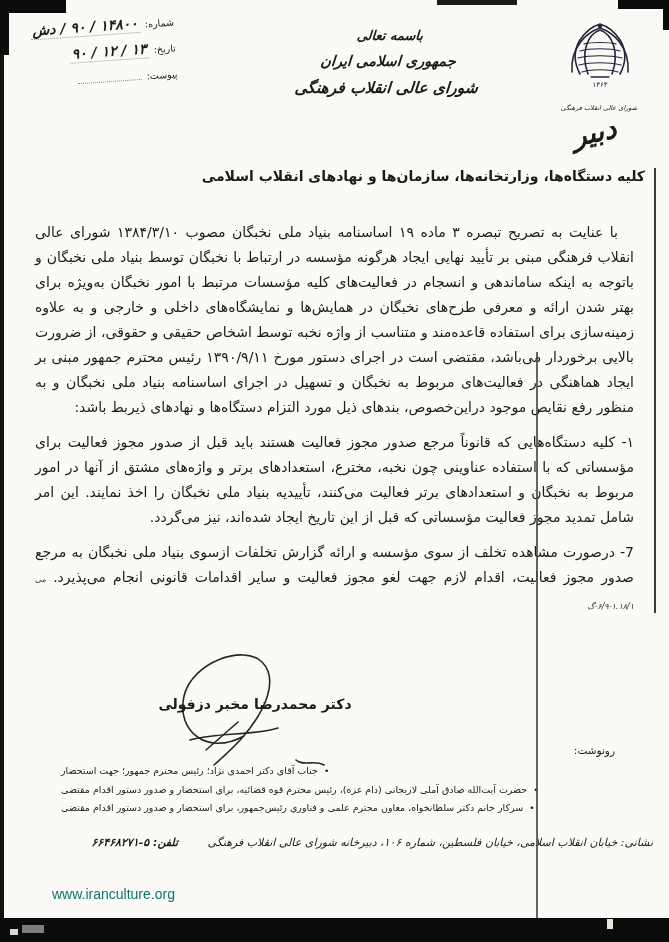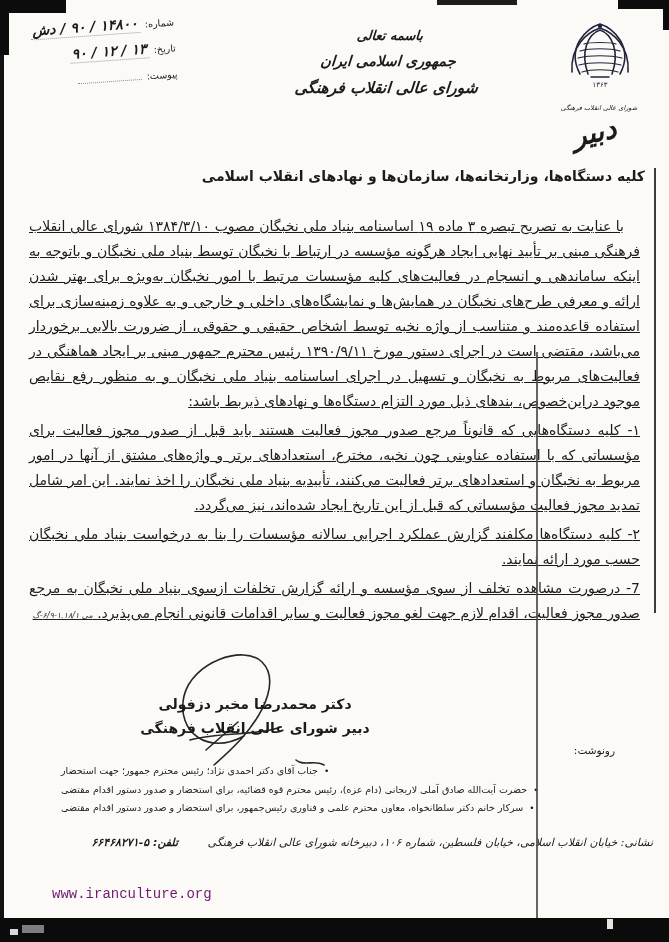--- a/index.html
+++ b/index.html
@@ -23,33 +23,33 @@
   .lh3{font-size:15.5px;}
   
   .emblem{left:558px;top:22px;width:84px;height:82px;}
   .emblem-caption{left:546px;top:104px;width:106px;text-align:center;font-size:6.5px;font-style:italic;direction:rtl;color:#222;}
   
   .dabir{left:572px;top:116px;font-size:28px;font-weight:bold;font-style:italic;transform:rotate(-12deg);direction:rtl;}
   
   .recipient{left:24px;right:24px;top:168px;direction:rtl;font-size:14px;font-weight:bold;}
   
   .body-text{left:25px;right:25px;top:210px;direction:rtl;text-align:justify;font-size:14px;line-height:25px;}
-  .body-text p{margin:4px;text-decoration:underline;}
+  .body-text p{margin:10px;}
   .body-text p.intro{text-indent:16px;margin-bottom:3px;}
   .hand-note{font-size:8px;font-style:italic;color:#333;letter-spacing:-0.5px;}
   
   .sig-block{left:130px;top:692px;width:250px;text-align:center;direction:rtl;font-weight:bold;font-size:14px;line-height:24px;}
   .sig-svg{left:148px;top:640px;}
   
   .cc-label{right:54px;top:744px;direction:rtl;font-size:10.5px;}
   .cc-list{right:122px;top:762px;width:486px;direction:rtl;font-size:9.5px;line-height:18.5px;list-style:none;margin:0;padding:0;text-align:left;}
   .cc-list li{white-space:nowrap;}
   .cc-list .bullet{display:inline-block;margin-left:6px;font-size:9px;}
   
-  .site{left:52px;top:886px;font-family:Liberation Mono, monospace;font-size:14px;color:#701a75;text-align:right;}
+  .site{left:52px;top:886px;font-family:Liberation Sans, sans-serif;font-size:14px;color:#0f766e;text-align:right;}
   .address-line{right:16px;top:836px;direction:rtl;font-size:11px;font-style:italic;white-space:nowrap;}
   .address-line .phone{margin-right:26px;font-weight:bold;}
   
   .fold-line{left:536px;top:352px;width:2px;height:566px;background:#4a4a4a;opacity:.85;}
   .right-line{left:654px;top:168px;width:2px;height:445px;background:#3c3c3c;}
   .edge{background:#0c0c0c;}
   .e-left{left:0;top:0;width:4px;height:100%;background:#121212;}
   .e-tl1{left:0;top:0;width:66px;height:13px;}
   .e-tl2{left:0;top:0;width:9px;height:55px;}
   .e-tm{left:437px;top:0;width:80px;height:5px;background:#1d1d1d;}
@@ -105,35 +105,33 @@
   </div>
   <div class="abs emblem-caption">شورای عالی انقلاب فرهنگی</div>
 
   <div class="abs dabir">دبیر</div>
 
   <div class="abs recipient">کلیه دستگاه‌ها، وزارتخانه‌ها، سازمان‌ها و نهادهای انقلاب اسلامی</div>
 
   <div class="abs body-text">
     <p class="intro">با عنایت به تصریح تبصره ۳ ماده ۱۹ اساسنامه بنیاد ملی نخبگان مصوب ۱۳۸۴/۳/۱۰ شورای عالی انقلاب فرهنگی مبنی بر تأیید نهایی ایجاد هرگونه مؤسسه در ارتباط با نخبگان توسط بنیاد ملی نخبگان و باتوجه به اینکه ساماندهی و انسجام در فعالیت‌های کلیه مؤسسات مرتبط با امور نخبگان به‌ویژه برای بهتر شدن ارائه و معرفی طرح‌های نخبگان در همایش‌ها و نمایشگاه‌های داخلی و خارجی و به علاوه زمینه‌سازی برای استفاده قاعده‌مند و متناسب از واژه نخبه توسط اشخاص حقیقی و حقوقی، از ضرورت بالایی برخوردار می‌باشد، مقتضی است در اجرای دستور مورخ ۱۳۹۰/۹/۱۱ رئیس محترم جمهور مبنی بر ایجاد هماهنگی در فعالیت‌های مربوط به نخبگان و تسهیل در اجرای اساسنامه بنیاد ملی نخبگان و به منظور رفع نقایص موجود دراین‌خصوص، بندهای ذیل مورد التزام دستگاه‌ها و نهادهای ذیربط باشد:</p>
     <p>۱- کلیه دستگاه‌هایی که قانوناً مرجع صدور مجوز فعالیت هستند باید قبل از صدور مجوز فعالیت برای مؤسساتی که با استفاده عناوینی چون نخبه، مخترع، استعدادهای برتر و واژه‌های مشتق از آنها در امور مربوط به نخبگان و استعدادهای برتر فعالیت می‌کنند، تأییدیه بنیاد ملی نخبگان را اخذ نمایند. این امر شامل تمدید مجوز فعالیت مؤسساتی که قبل از این تاریخ ایجاد شده‌اند، نیز می‌گردد.</p>
-    <p>۲- کلیه دستگاه‌ها مکلفند گزارش عملکرد اجرایی سالانه مؤسسات را بنا به درخواست بنیاد ملی نخبگان حسب مورد ارائه نمایند.</p>
     <p><span>7- درصورت مشاهده تخلف از سوی مؤسسه و ارائه گزارش تخلفات ازسوی بنیاد ملی نخبگان به مرجع صدور مجوز فعالیت، اقدام لازم جهت لغو مجوز فعالیت و سایر اقدامات قانونی انجام می‌پذیرد.</span> <span class="hand-note">می ۱.۱۸/۱-۶/۹-گ</span></p>
   </div>
 
   <svg class="abs sig-svg" width="200" height="130" viewBox="0 0 200 130">
     <g fill="none" stroke="#262626" stroke-width="1.6" stroke-linecap="round">
       <path d="M96,96 C60,116 28,92 36,56 C44,22 96,4 114,22 C130,38 120,68 94,98 C84,109 74,118 66,125"></path>
       <path d="M42,100 C72,92 104,96 130,88"></path>
       <path d="M58,110 L90,82"></path>
       <path d="M148,120 C156,127 166,119 176,125"></path>
     </g>
   </svg>
   <div class="abs sig-block">
     <div>دکتر محمدرضا مخبر دزفولی</div>
-    <div>دبیر شورای عالی انقلاب فرهنگی</div>
   </div>
 
   <div class="abs cc-label">رونوشت:</div>
   <ul class="abs cc-list">
     <li><span class="bullet">•</span><span>جناب آقای دکتر احمدی نژاد؛ رئیس محترم جمهور؛ جهت استحضار</span></li>
     <li><span class="bullet">•</span><span>حضرت آیت‌الله صادق آملی لاریجانی (دام عزه)، رئیس محترم قوه قضائیه، برای استحضار و صدور دستور اقدام مقتضی</span></li>
     <li><span class="bullet">•</span><span>سرکار خانم دکتر سلطانخواه، معاون محترم علمی و فناوری رئیس‌جمهور، برای استحضار و صدور دستور اقدام مقتضی</span></li>
   </ul>
 
   <div class="abs site">www.iranculture.org</div>

